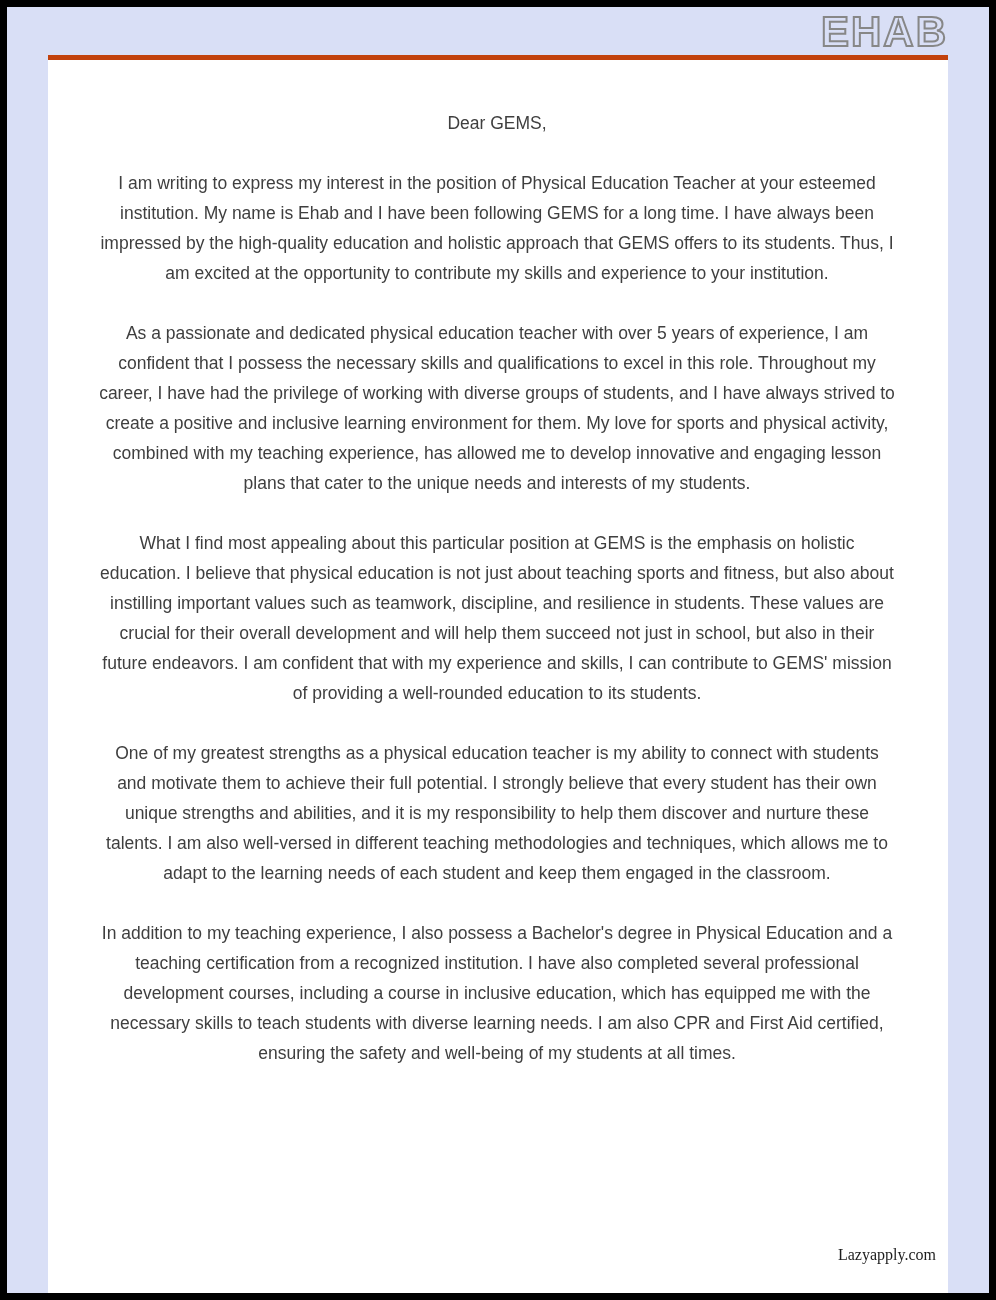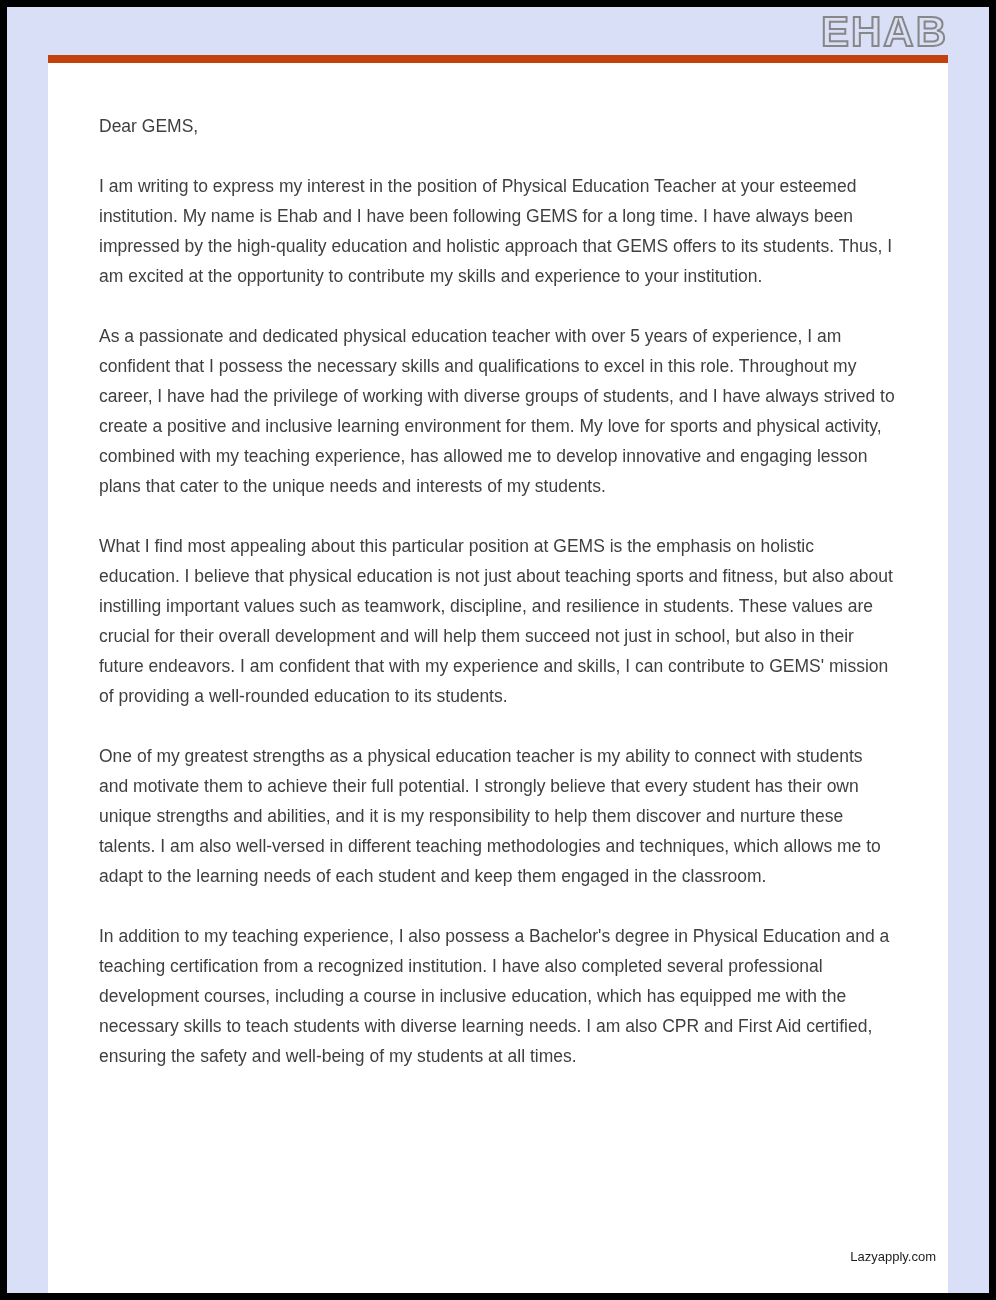--- a/index.html
+++ b/index.html
@@ -1,15 +1,15 @@
 <!DOCTYPE html>
 <html><head>
 <meta charset="utf-8">
 <style>
-  * { margin: 0; padding: 0; box-sizing: border-box; }
+  * { margin: 0; padding: 0; box-sizing: border-box; text-align: center; }
 
   html, body {
     width: 996px;
     height: 1300px;
     font-family: "Liberation Sans", sans-serif;
     background: #d9dff6;
   }
 
   .viewport {
     position: relative;
@@ -40,42 +40,43 @@
     z-index: 5;
   }
 
   .document {
     position: absolute;
     left: 48px;
     top: 55px;
     width: 900px;
     height: calc(100% - 55px - 7px);
     background: #ffffff;
-    border-top: 8px solid #c2410c;
+    border-top: 5px solid #c2410c;
     padding: 48px 53px 0 51px;
     z-index: 10;
   }
 
   .letter {
     color: #3f3f3f;
     font-size: 17.5px;
     line-height: 30px;
   }
 
   .letter p {
     margin: 0 0 30px 0;
   }
 
   .watermark {
     position: absolute;
     right: 60px;
     bottom: 36px;
-    font-size: 13px;
+    font-size: 16px;
     color: #1d1d1d;
     z-index: 20;
+    font-family: Liberation Serif, serif;
   }
 </style>
 </head>
 <body>
 
 <div class="viewport">
 
   <div class="brand">EHAB</div>
 
   <div class="document">

